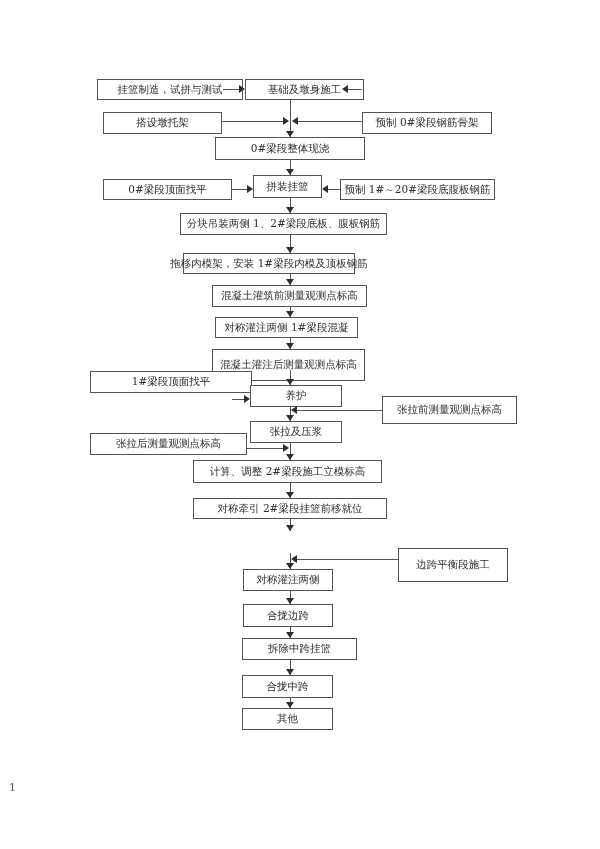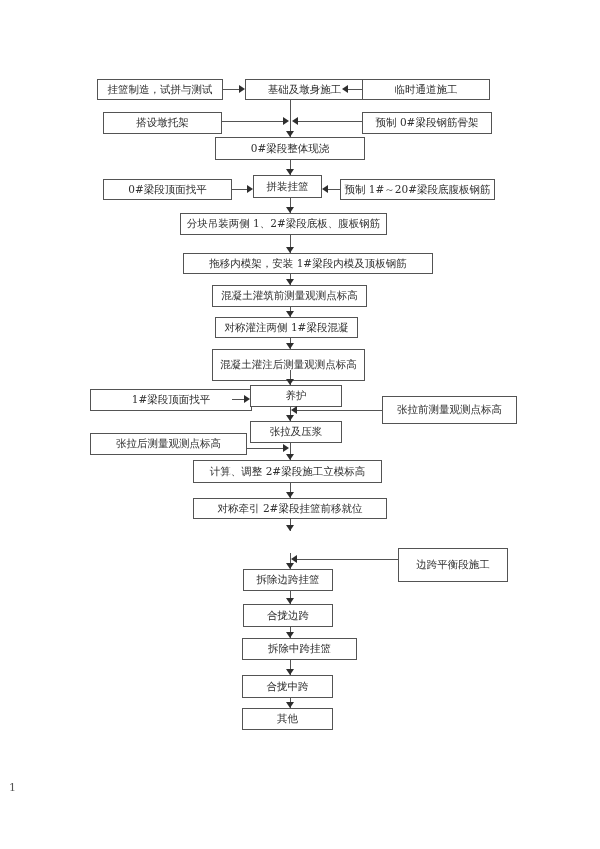--- a/index.html
+++ b/index.html
@@ -20,43 +20,42 @@
   .arr-d { border-left:4px solid transparent; border-right:4px solid transparent; border-top:6px solid #2e2e2e; }
   .caption { position:absolute; left:185px; top:750px; font-size:12.5px; color:#2b2b2b; white-space:nowrap; }
   .caption .gap { display:inline-block; width:30px; }
   .pagenum { position:absolute; left:9px; top:781px; font-size:11px; color:#555; }
 </style>
 </head>
 <body>
 
 <div id="page">
 
-  <div class="box" style="left:97px;top:79px;width:126px;height:21px">挂篮制造，试拼与测试</div>
+  <div class="box" style="left:97px;top:79px;width:146px;height:21px">挂篮制造，试拼与测试</div>
   <div class="box" style="left:245px;top:79px;width:119px;height:21px">基础及墩身施工</div>
-  <div class="box" style="left:362px;top:79px;width:128px;height:21px">临时通道施工</div>
   <div class="box" style="left:103px;top:112px;width:119px;height:22px">搭设墩托架</div>
   <div class="box" style="left:362px;top:112px;width:130px;height:22px">预制 0#梁段钢筋骨架</div>
   <div class="box" style="left:215px;top:137px;width:150px;height:23px">0#梁段整体现浇</div>
   <div class="box" style="left:103px;top:179px;width:129px;height:21px">0#梁段顶面找平</div>
   <div class="box" style="left:253px;top:175px;width:69px;height:23px">拼装挂篮</div>
   <div class="box" style="left:340px;top:179px;width:155px;height:21px">预制 1#～20#梁段底腹板钢筋</div>
   <div class="box" style="left:180px;top:213px;width:207px;height:22px">分块吊装两侧 1、2#梁段底板、腹板钢筋</div>
-  <div class="box" style="left:183px;top:253px;width:250px;height:21px">拖移内模架，安装 1#梁段内模及顶板钢筋</div>
+  <div class="box" style="left:183px;top:253px;width:172px;height:21px">拖移内模架，安装 1#梁段内模及顶板钢筋</div>
   <div class="box" style="left:212px;top:285px;width:155px;height:22px">混凝土灌筑前测量观测点标高</div>
   <div class="box" style="left:215px;top:317px;width:143px;height:21px">对称灌注两侧 1#梁段混凝</div>
   <div class="box" style="left:212px;top:349px;width:153px;height:32px">混凝土灌注后测量观测点标高</div>
-  <div class="box" style="left:90px;top:389px;width:162px;height:22px">1#梁段顶面找平</div>
+  <div class="box" style="left:90px;top:371px;width:162px;height:22px">1#梁段顶面找平</div>
   <div class="box" style="left:250px;top:385px;width:92px;height:22px">养护</div>
   <div class="box" style="left:382px;top:396px;width:135px;height:28px">张拉前测量观测点标高</div>
   <div class="box" style="left:250px;top:421px;width:92px;height:22px">张拉及压浆</div>
   <div class="box" style="left:90px;top:433px;width:157px;height:22px">张拉后测量观测点标高</div>
   <div class="box" style="left:193px;top:460px;width:189px;height:23px">计算、调整 2#梁段施工立模标高</div>
   <div class="box" style="left:193px;top:498px;width:194px;height:21px">对称牵引 2#梁段挂篮前移就位</div>
   <div class="box" style="left:398px;top:548px;width:110px;height:34px">边跨平衡段施工</div>
-  <div class="box" style="left:243px;top:569px;width:90px;height:22px">拆除边跨挂篮</div>
+  <div class="box" style="left:243px;top:569px;width:90px;height:22px">对称灌注两侧</div>
   <div class="box" style="left:243px;top:604px;width:90px;height:23px">合拢边跨</div>
   <div class="box" style="left:242px;top:638px;width:115px;height:22px">拆除中跨挂篮</div>
   <div class="box" style="left:242px;top:675px;width:91px;height:23px">合拢中跨</div>
   <div class="box" style="left:242px;top:708px;width:91px;height:22px">其他</div>
 
   <div class="vl" style="left:290px;top:100px;height:37px"></div>
   <div class="vl" style="left:290px;top:160px;height:15px"></div>
   <div class="vl" style="left:290px;top:198px;height:15px"></div>
   <div class="vl" style="left:290px;top:235px;height:18px"></div>
   <div class="vl" style="left:290px;top:274px;height:11px"></div>

